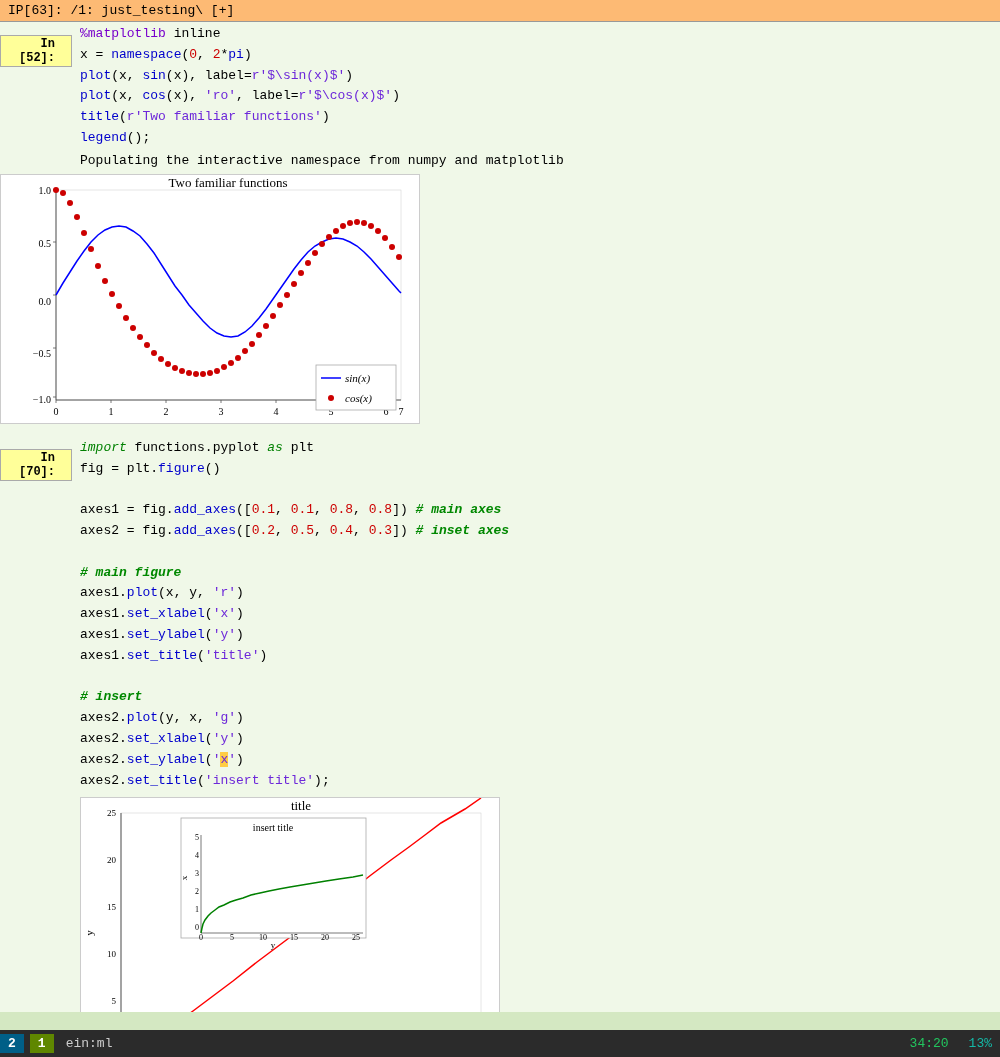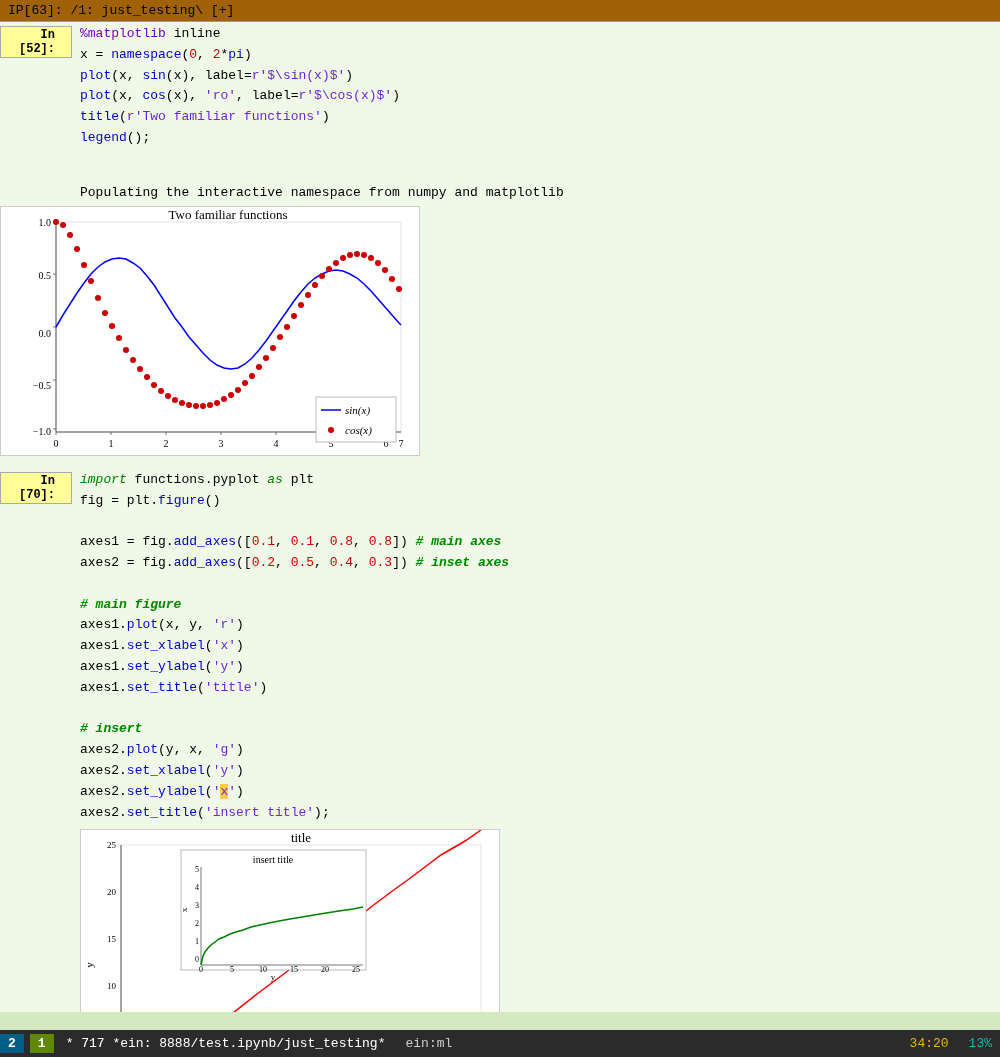--- a/index.html
+++ b/index.html
@@ -6,21 +6,21 @@
     body {
       width: 1000px;
       height: 1057px;
       background: #d4e8c2;
       font-family: 'Courier New', Courier, monospace;
       font-size: 13px;
       overflow: hidden;
     }
 
     #title-bar {
-      background: #a16207;
+      background: #fdba74;
       border-bottom: 1px solid #999;
       padding: 3px 8px;
       font-size: 13px;
       color: #000;
     }
 
     #notebook-area {
       background: #f0f8e8;
       width: 100%;
       height: 990px;
@@ -56,35 +56,35 @@
     }
 
     .in-badge {
       display: inline-block;
       background: #ffff99;
       border: 1px solid #aaa;
       padding: 1px 16px;
       font-size: 12px;
       font-weight: bold;
       color: #000;
+      margin-top: 9px;
     }
 
     .output-row {
       display: flex;
       padding: 2px 0;
     }
 
     .output-prompt-col {
       width: 80px;
       min-width: 80px;
     }
 
     .output-content-col {
       flex: 1;
-      margin-top: 32px;
     }
 
     #status-bar {
       position: fixed;
       bottom: 0;
       left: 0;
       width: 1000px;
       height: 27px;
       background: #2b2b2b;
       display: flex;
@@ -127,21 +127,21 @@
     }
 
     .status-right {
       margin-left: auto;
       display: flex;
       align-items: center;
       gap: 20px;
       padding-right: 8px;
     }
 
-    .status-pos { color: #eab308; }
+    .status-pos { color: #22c55e; }
     .status-pct { color: #14b8a6; }
 
     svg text {
       font-family: 'Times New Roman', serif;
     }
 
     .plot1-wrap {
       margin-top: 4px;
       margin-bottom: 8px;
     }
@@ -374,20 +374,19 @@
       <polyline fill="none" stroke="green" stroke-width="1.5" points="120,135 121,130 122,126 124,122 127,118 130,115 134,112 138,109 143,107 149,104 155,102 162,100 170,97 179,95 188,93 198,91 209,89 221,87 233,85 245,83 258,81 272,79 282,77"></polyline>
     </svg>
   </div>
 
 </div>
 
 <div id="status-bar">
   <div class="status-left">
     <span class="status-num-2">2</span>
     <span class="status-num">1</span>
-    <span class="status-file">* 717 *ein: 8888/test.ipynb/just_testing*</span>
     <span class="status-mode">ein:ml</span>
   </div>
   <div class="status-right">
     <span class="status-pos">34:20</span>
     <span class="status-pct">13%</span>
   </div>
 </div>
 
 </body></html>

